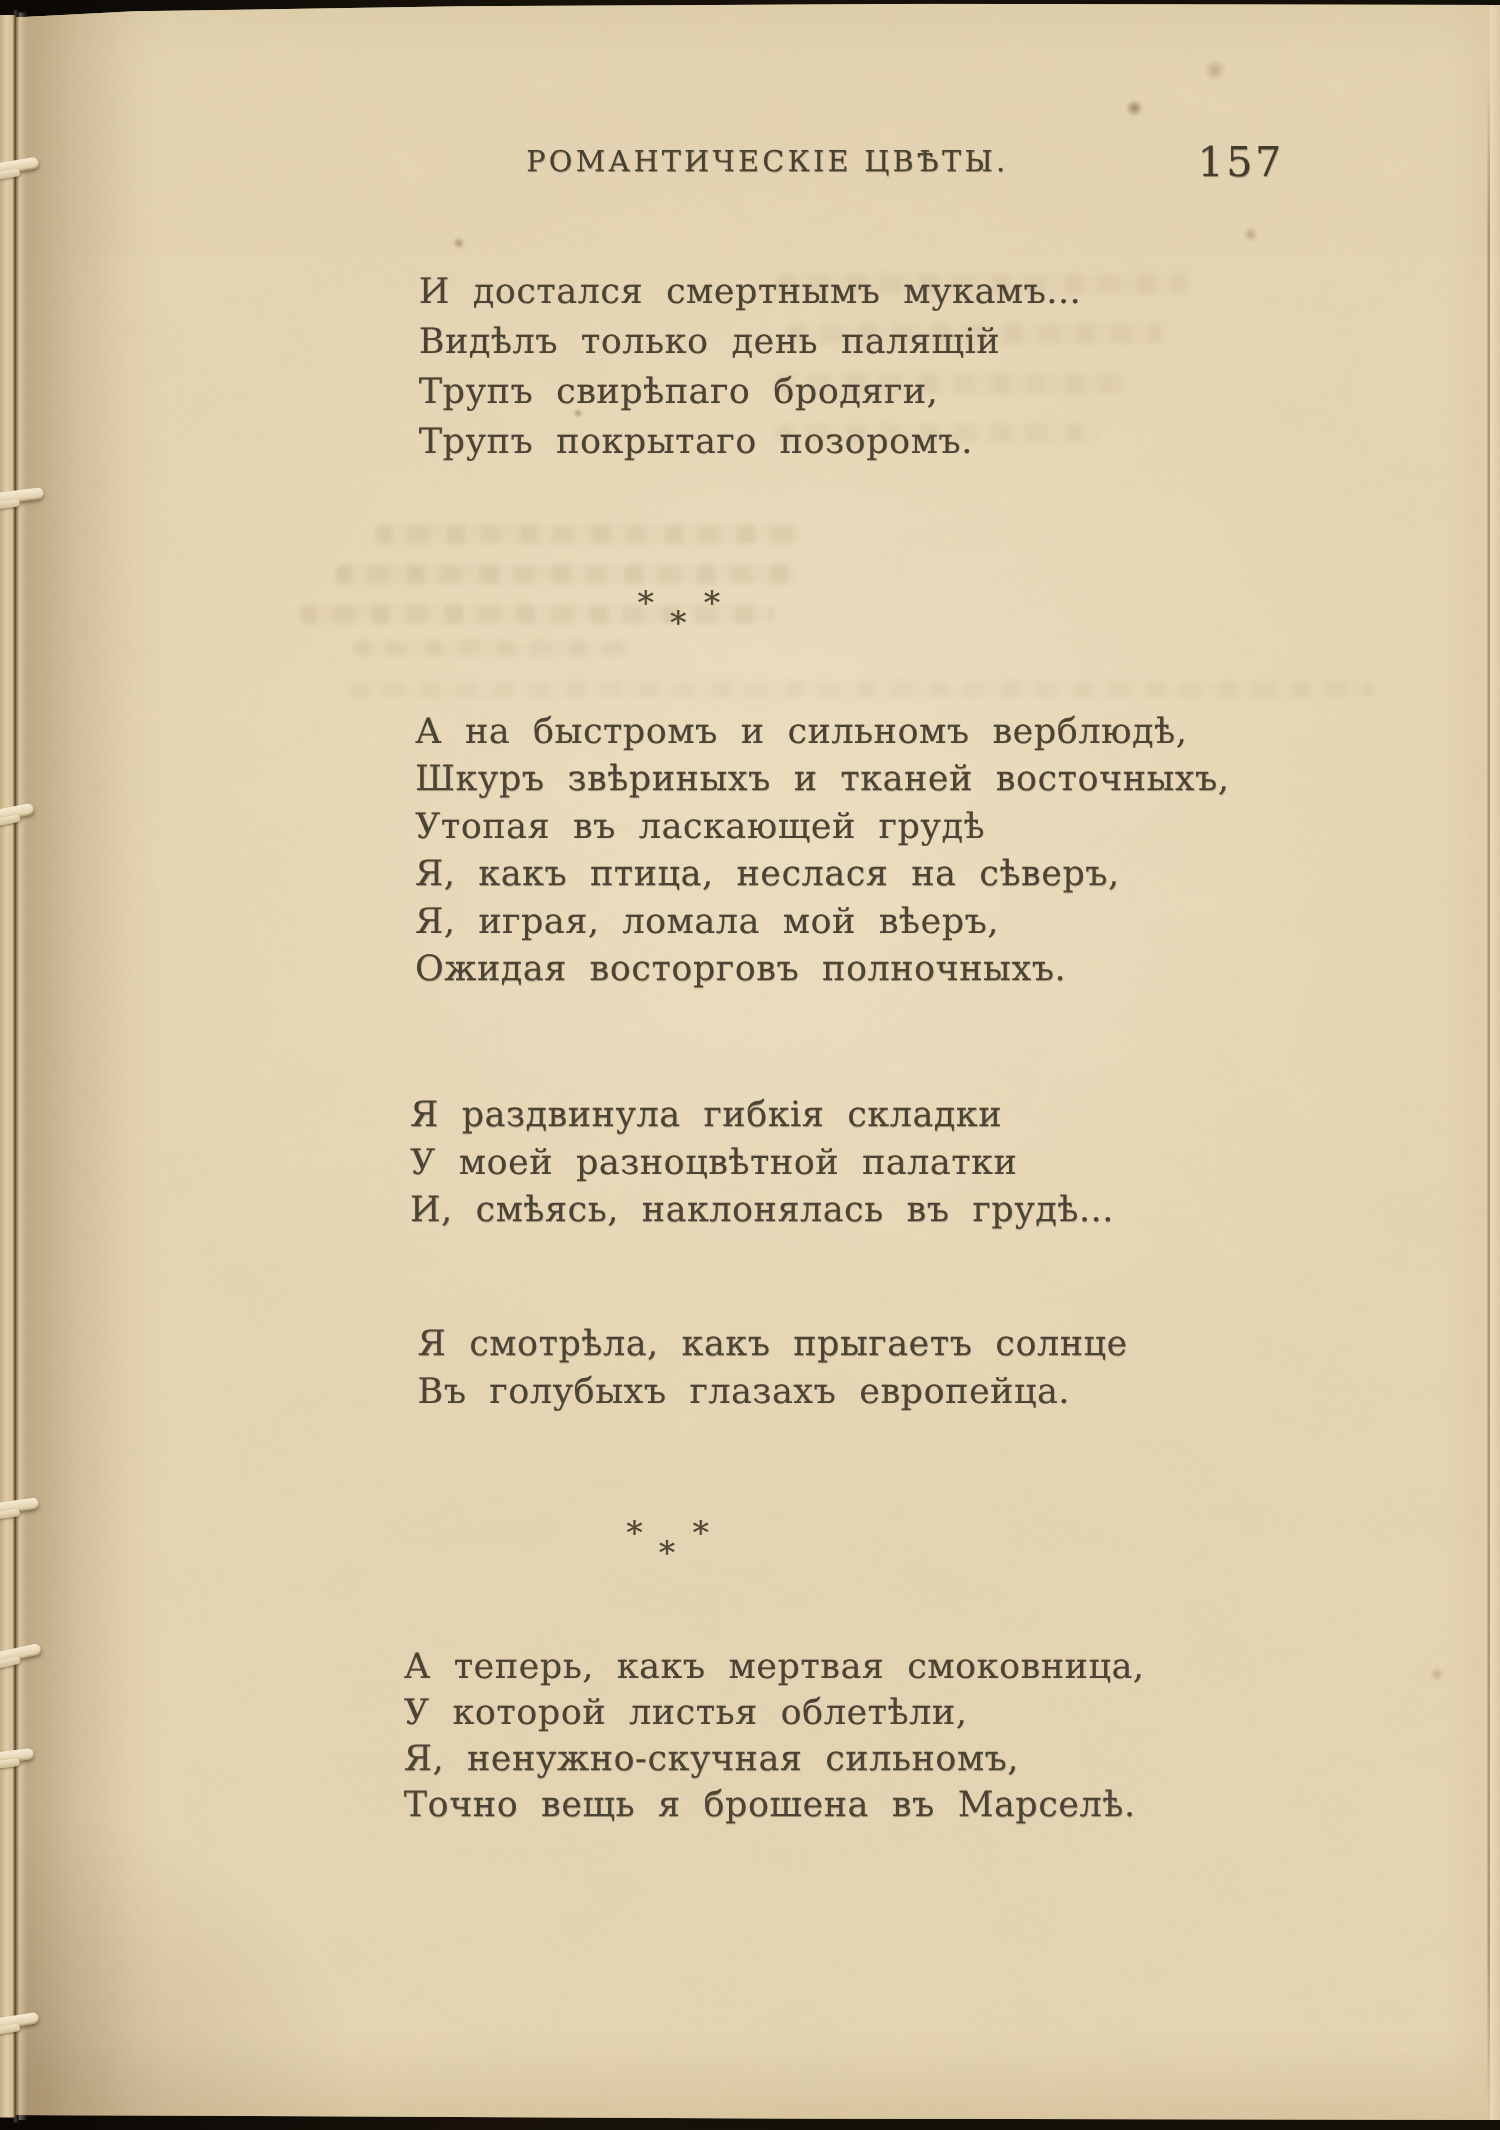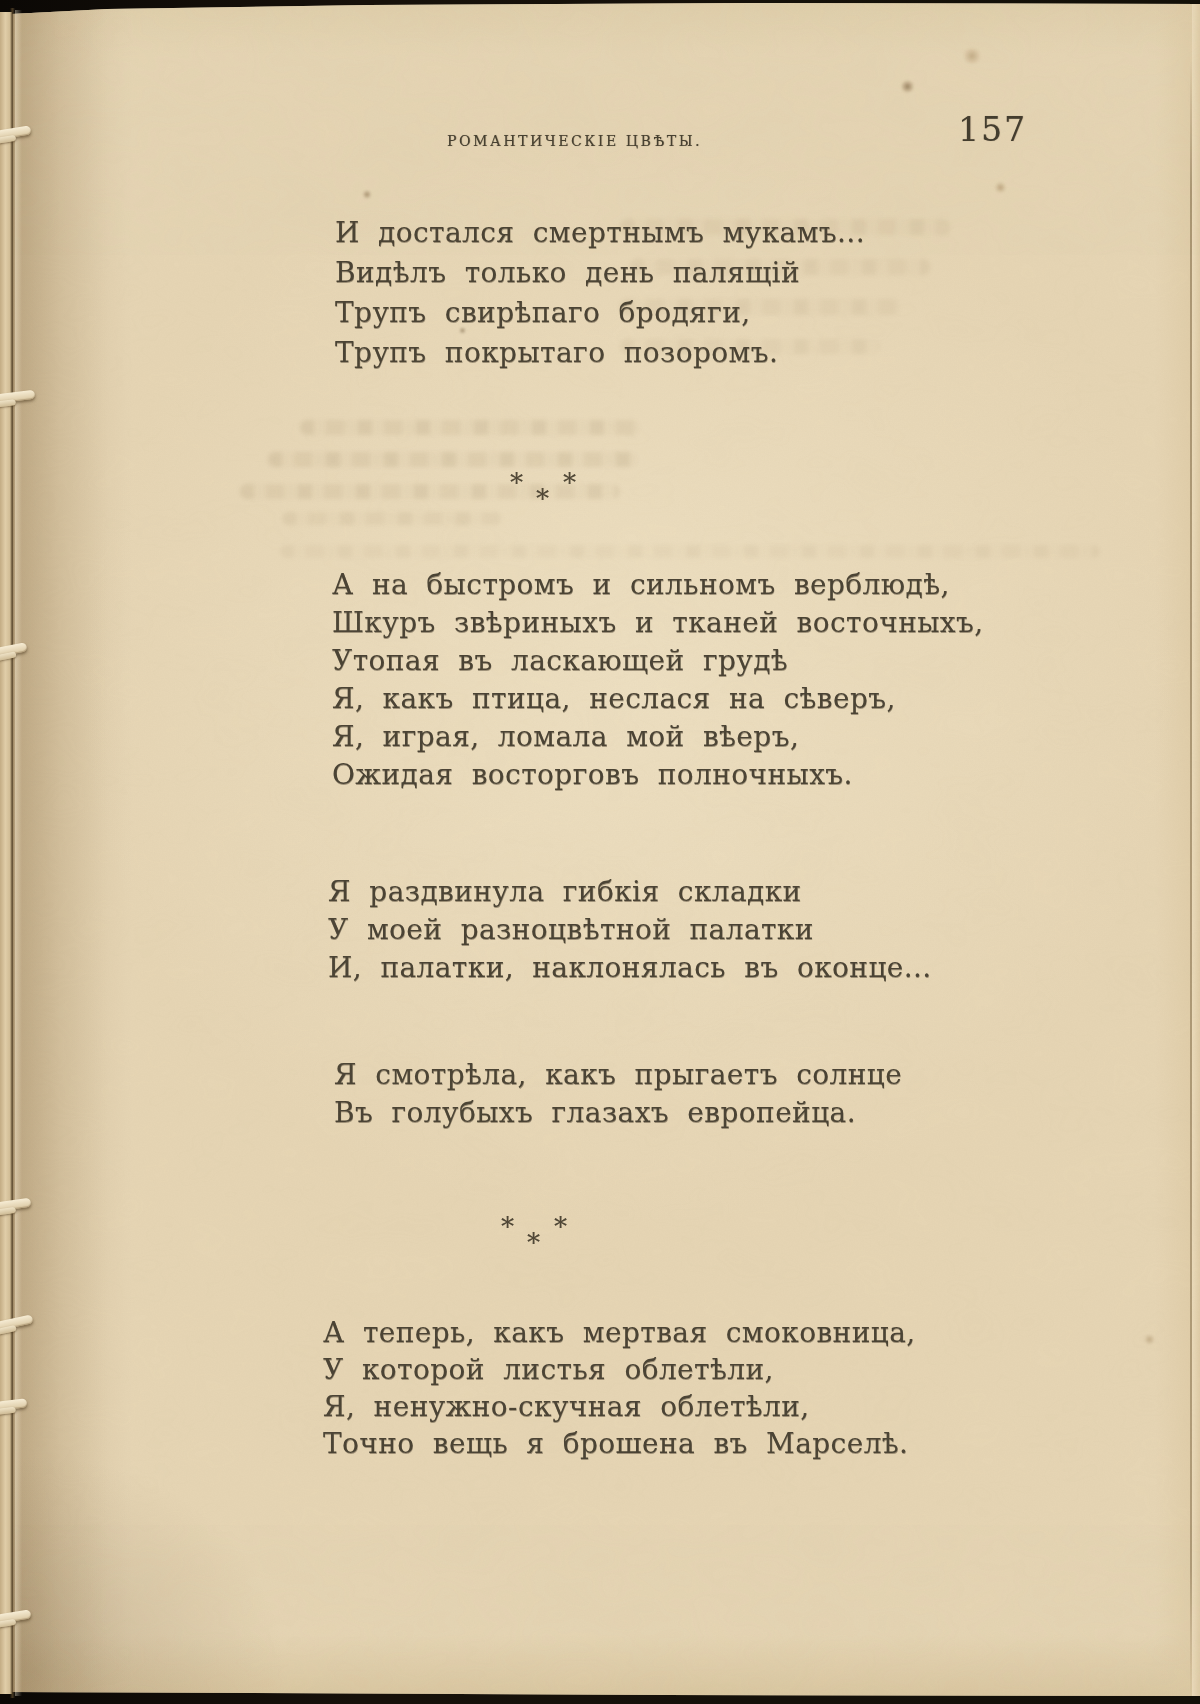--- a/index.html
+++ b/index.html
@@ -31,22 +31,22 @@
        background:linear-gradient(to right, rgba(255,246,222,.4), rgba(255,246,222,0));}
   .stitch{position:absolute;left:-3px;width:34px;height:9px;border-radius:5px;
        background:linear-gradient(to bottom,#f6ecd4,#dbc9a4);
        box-shadow:0 2px 3px rgba(75,56,30,.55), inset 0 -1px 1px rgba(120,95,60,.4);}
   .stitch::after{content:"";position:absolute;left:-2px;top:7px;width:20px;height:6px;border-radius:4px;
        background:linear-gradient(to bottom,#eee2c6,#cfbc96);box-shadow:0 1px 2px rgba(75,56,30,.5);}
   .right-edge-line{position:absolute;left:1178px;top:60px;width:2px;height:1640px;
        background:linear-gradient(to bottom, rgba(124,102,68,0), rgba(124,102,68,.55) 8%, rgba(124,102,68,.5) 92%, rgba(124,102,68,0));}
   .right-strip{position:absolute;left:1180px;top:0;width:8px;height:1704px;
        background:linear-gradient(to right,#ecdcbc,#dfcca7);}
-  .running-header{position:absolute;left:435px;top:117px;font-size:14px;letter-spacing:2.6px;
-       color:#433d2e;white-space:nowrap;text-shadow:0.4px 0.4px 0.7px rgba(60,50,35,.55);margin-top:16px;}
+  .running-header{position:absolute;left:409px;top:117px;font-size:23px;letter-spacing:2.6px;
+       color:#433d2e;white-space:nowrap;text-shadow:0.4px 0.4px 0.7px rgba(60,50,35,.55);}
   .page-number{position:absolute;left:946px;top:110px;font-size:33px;letter-spacing:2px;
        color:#3e382b;text-shadow:0.4px 0.4px 0.7px rgba(60,50,35,.5);}
   .stanza{position:absolute;color:#463f31;font-size:28px;white-space:nowrap;
        word-spacing:9px;text-shadow:0.3px 0.5px 0.6px rgba(64,54,38,.45);}
   .stanza .line{letter-spacing:0.4px;}
   .s1{left:323px;top:213px;line-height:40px;}
   .s2{left:320px;top:566px;line-height:38px;}
   .s3{left:316px;top:873px;line-height:38px;}
   .s4{left:322px;top:1056px;line-height:38px;}
   .s5{left:311px;top:1314px;line-height:37px;}
@@ -107,38 +107,38 @@
       <div class="line">Шкуръ звѣриныхъ и тканей восточныхъ,</div>
       <div class="line">Утопая въ ласкающей грудѣ</div>
       <div class="line">Я, какъ птица, неслася на сѣверъ,</div>
       <div class="line">Я, играя, ломала мой вѣеръ,</div>
       <div class="line">Ожидая восторговъ полночныхъ.</div>
     </div>
 
     <div class="stanza s3">
       <div class="line">Я раздвинула гибкія складки</div>
       <div class="line">У моей разноцвѣтной палатки</div>
-      <div class="line">И, палатки, наклонялась въ оконце...</div>
+      <div class="line">И, смѣясь, наклонялась въ грудѣ...</div>
     </div>
 
     <div class="stanza s4">
       <div class="line">Я смотрѣла, какъ прыгаетъ солнце</div>
       <div class="line">Въ голубыхъ глазахъ европейца.</div>
     </div>
 
     <div class="sep sep2">
       <span class="a1">*</span>
       <span class="a2">*</span>
       <span class="a3">*</span>
     </div>
 
     <div class="stanza s5">
       <div class="line">А теперь, какъ мертвая смоковница,</div>
       <div class="line">У которой листья облетѣли,</div>
-      <div class="line">Я, ненужно-скучная облетѣли,</div>
+      <div class="line">Я, ненужно-скучная сильномъ,</div>
       <div class="line">Точно вещь я брошена въ Марселѣ.</div>
     </div>
 
     <div class="spot" style="left:888px;top:80px;width:15px;height:13px;background:radial-gradient(circle, rgba(92,62,28,.55), rgba(92,62,28,0) 70%);"></div>
     <div class="spot" style="left:950px;top:48px;width:20px;height:16px;background:radial-gradient(circle, rgba(130,95,50,.35), rgba(130,95,50,0) 70%);"></div>
     <div class="spot" style="left:982px;top:182px;width:13px;height:11px;background:radial-gradient(circle, rgba(130,95,50,.4), rgba(130,95,50,0) 70%);"></div>
     <div class="spot" style="left:350px;top:190px;width:10px;height:9px;background:radial-gradient(circle, rgba(92,62,28,.45), rgba(92,62,28,0) 70%);"></div>
     <div class="spot" style="left:447px;top:327px;width:7px;height:7px;background:radial-gradient(circle, rgba(80,60,30,.5), rgba(80,60,30,0) 70%);"></div>
     <div class="spot" style="left:1132px;top:1334px;width:11px;height:11px;background:radial-gradient(circle, rgba(130,95,50,.35), rgba(130,95,50,0) 70%);"></div>
 

